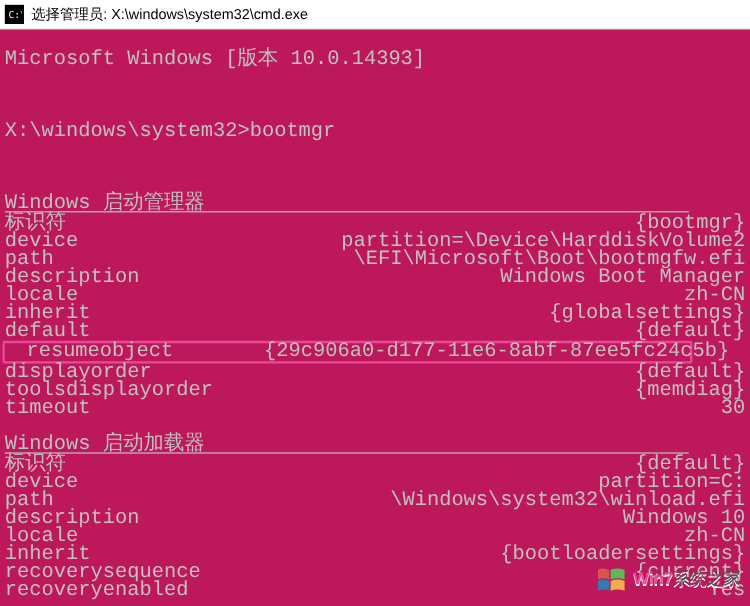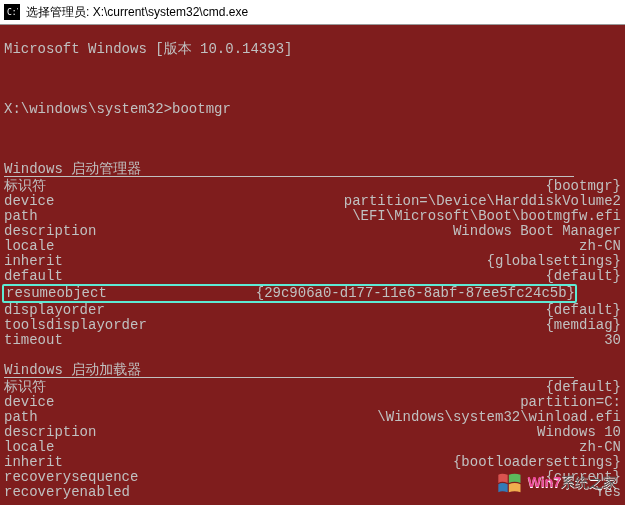--- a/index.html
+++ b/index.html
@@ -26,42 +26,42 @@
   }
   .sysicon svg{width:12px;height:12px;display:block;}
   .title-text{
     font-size:12px;
     font-family:"SimSun","Microsoft YaHei",sans-serif;
     white-space:nowrap;overflow:hidden;text-overflow:clip;
   }
   .terminal{
     position:absolute;
     top:25px;left:0;right:0;bottom:0;
-    background:#7f1d1d;color:#c0c0c0;
-    font-size:14px;
+    background:#be185d;color:#c0c0c0;
+    font-size:17px;
     line-height:15px;
     padding:2px 4px 4px 4px;
     font-family:"Consolas","SimSun","Courier New",monospace;
     white-space:pre;
   }
   .dashrow{
     border-bottom:1px solid #c0c0c0;
     height:0;
     margin-top:-1px;
     margin-bottom:2px;
     width:570px;
   }
   .kvrow{display:flex;justify-content:space-between;}
   .kvrow .key{width:198px;flex:0 0 198px;}
   .kvrow .val{}
   .highlight-box{
-    border:2px solid #5eead4;
+    border:2px solid #ec4899;
     border-radius:2px;
     margin-left:-2px;
-    padding-left:0;
+    padding-left:16px;
     box-sizing:border-box;
     width:575px;
   }
   .highlight-box .kvrow{margin-left:2px;}
   .watermark{
     position:absolute;
     right:8px;bottom:8px;
     display:flex;align-items:center;gap:4px;
     pointer-events:none;
   }
@@ -80,21 +80,21 @@
 
 <div class="window">
 
   <div class="titlebar">
     <span class="sysicon">
       <svg viewBox="0 0 12 12">
           <rect x="0" y="0" width="12" height="12" fill="#000"></rect>
           <text x="1" y="9" font-size="8" fill="#fff" font-family="monospace">C:\</text>
         </svg>
     </span>
-    <span class="title-text">选择管理员: X:\current\system32\cmd.exe</span>
+    <span class="title-text">选择管理员: X:\windows\system32\cmd.exe</span>
   </div>
 
   <div class="terminal">
 <div>Microsoft Windows [版本 10.0.14393]</div>
 <div class="spacer"></div>
 <div><span>X:\windows\system32&gt;</span><span>bootmgr</span></div>
 <div class="spacer"></div>
 <div id="sections-mount"><div>Windows 启动管理器</div><div class="dashrow"></div><div class="kvrow"><span class="key">标识符</span><span class="val">{bootmgr}</span></div><div class="kvrow"><span class="key">device</span><span class="val">partition=\Device\HarddiskVolume2</span></div><div class="kvrow"><span class="key">path</span><span class="val">\EFI\Microsoft\Boot\bootmgfw.efi</span></div><div class="kvrow"><span class="key">description</span><span class="val">Windows Boot Manager</span></div><div class="kvrow"><span class="key">locale</span><span class="val">zh-CN</span></div><div class="kvrow"><span class="key">inherit</span><span class="val">{globalsettings}</span></div><div class="kvrow"><span class="key">default</span><span class="val">{default}</span></div><div class="highlight-box"><div class="kvrow"><span class="key">resumeobject</span><span class="val">{29c906a0-d177-11e6-8abf-87ee5fc24c5b}</span></div></div><div class="kvrow"><span class="key">displayorder</span><span class="val">{default}</span></div><div class="kvrow"><span class="key">toolsdisplayorder</span><span class="val">{memdiag}</span></div><div class="kvrow"><span class="key">timeout</span><span class="val">30</span></div><div class="spacer"></div><div>Windows 启动加载器</div><div class="dashrow"></div><div class="kvrow"><span class="key">标识符</span><span class="val">{default}</span></div><div class="kvrow"><span class="key">device</span><span class="val">partition=C:</span></div><div class="kvrow"><span class="key">path</span><span class="val">\Windows\system32\winload.efi</span></div><div class="kvrow"><span class="key">description</span><span class="val">Windows 10</span></div><div class="kvrow"><span class="key">locale</span><span class="val">zh-CN</span></div><div class="kvrow"><span class="key">inherit</span><span class="val">{bootloadersettings}</span></div><div class="kvrow"><span class="key">recoverysequence</span><span class="val">{current}</span></div><div class="kvrow"><span class="key">recoveryenabled</span><span class="val">Yes</span></div><div class="spacer"></div></div>
   </div>
 

